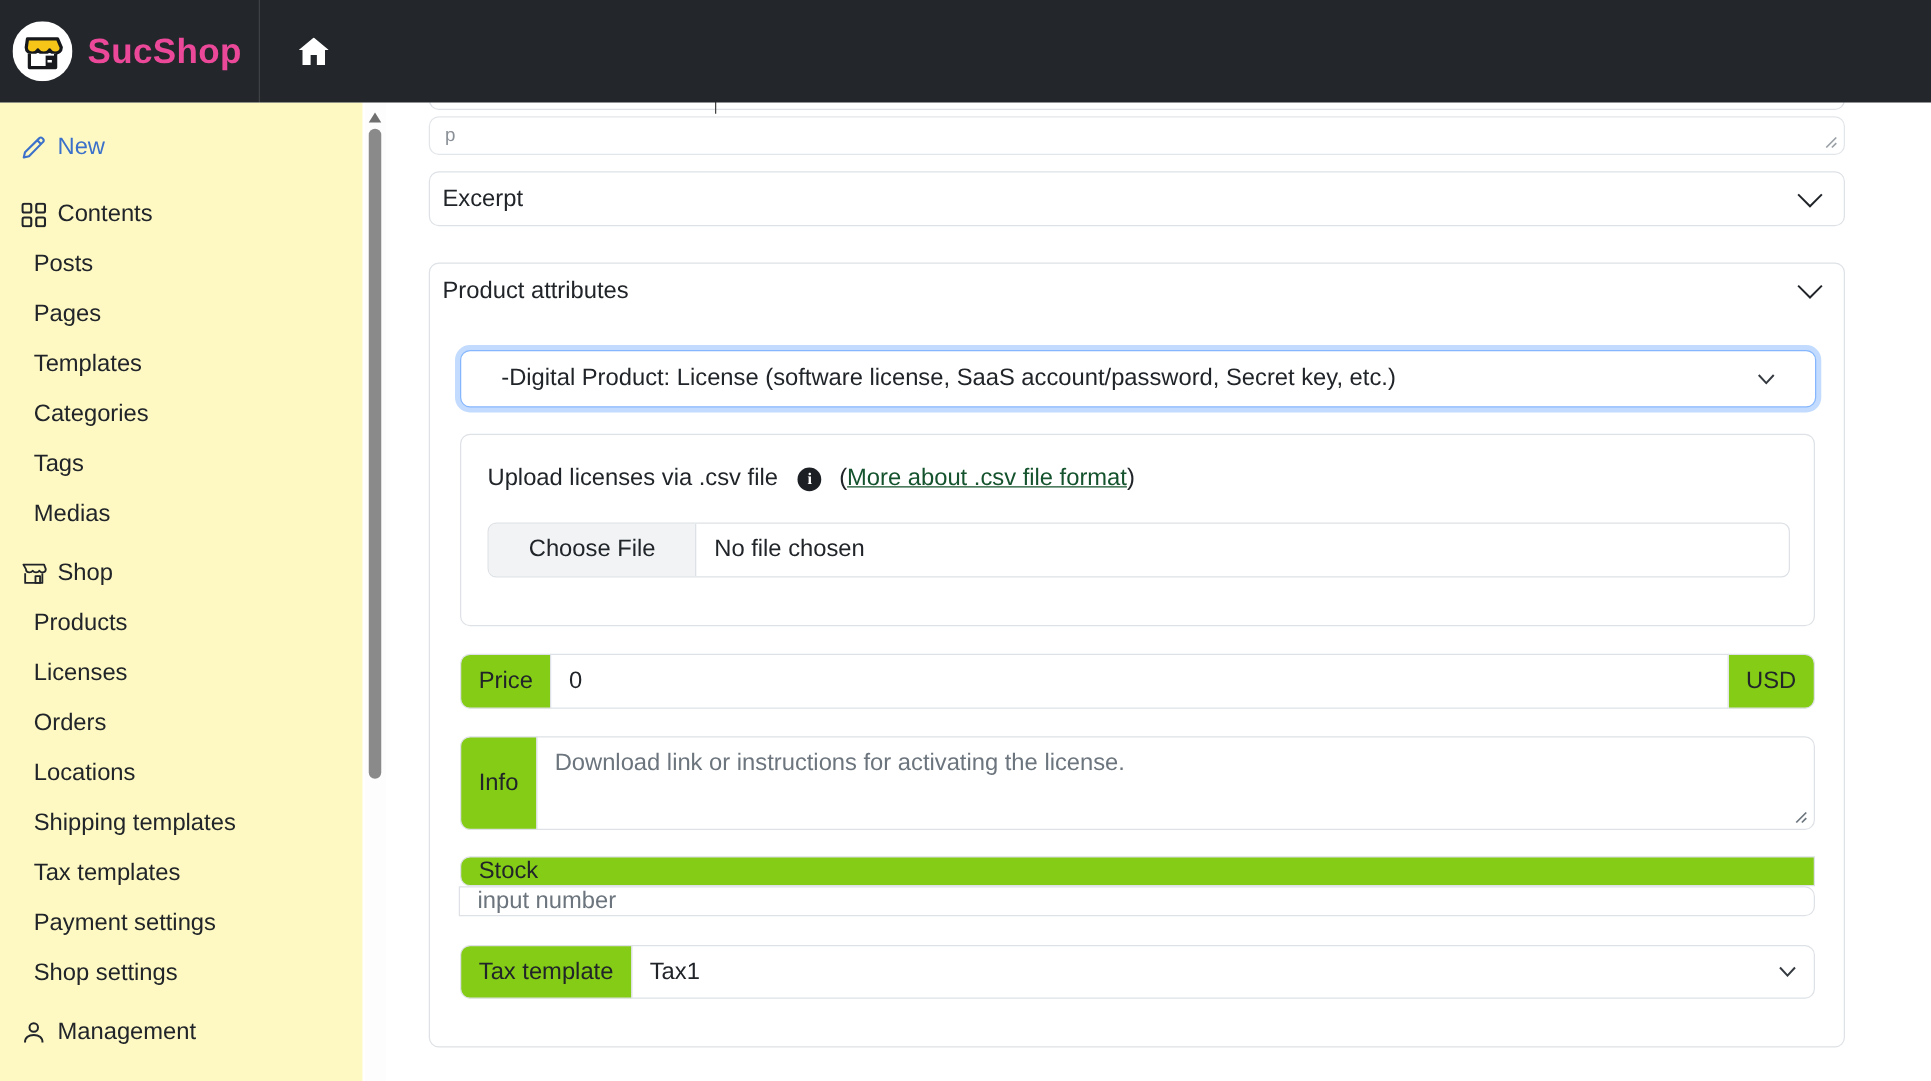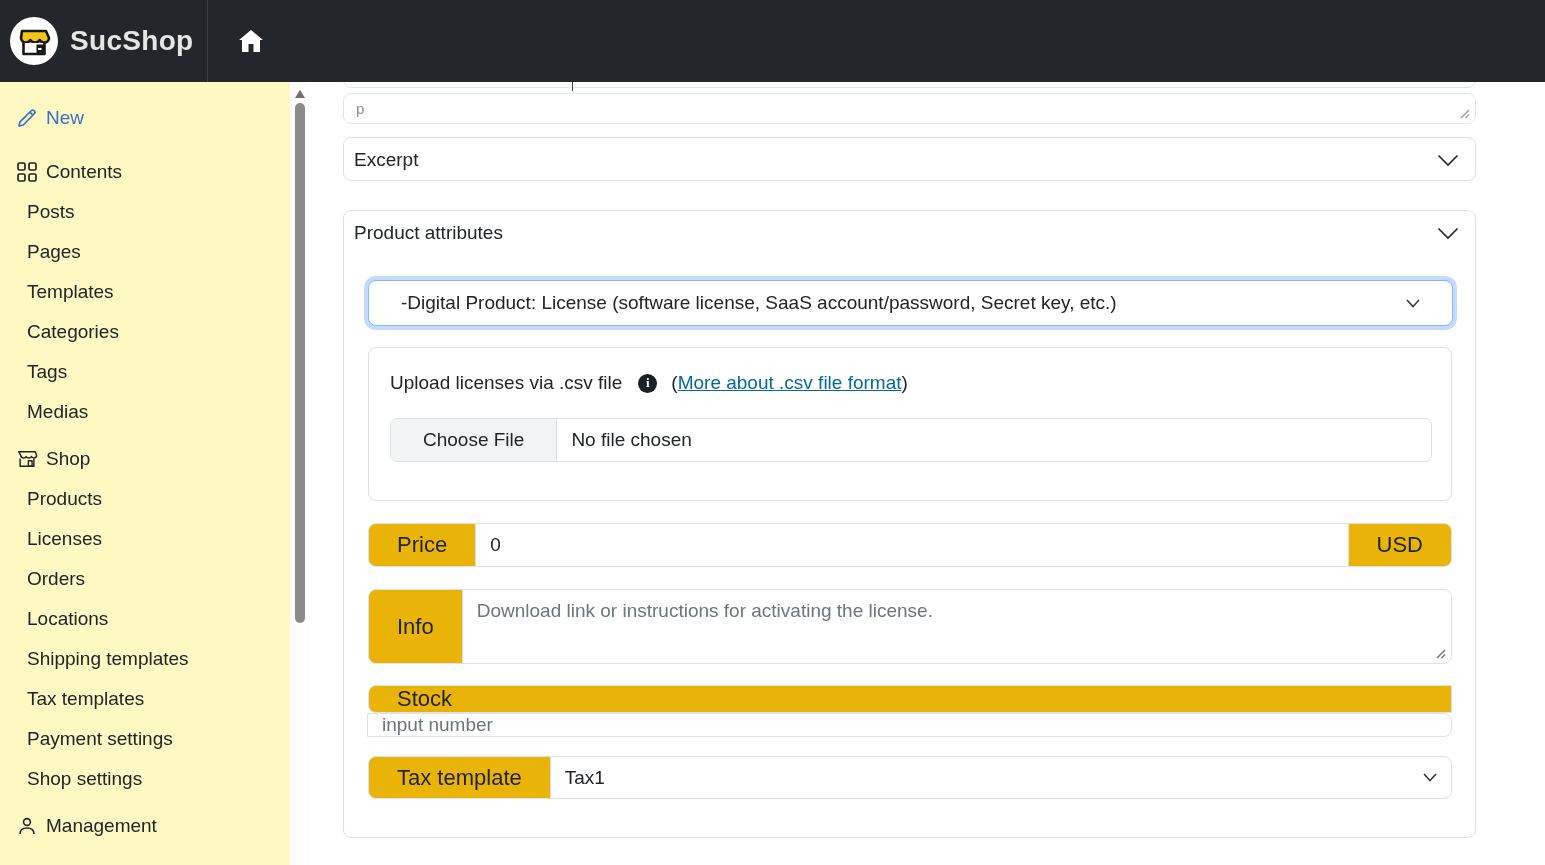--- a/index.html
+++ b/index.html
@@ -4,21 +4,21 @@
 <style>
   * { margin:0; padding:0; box-sizing:border-box; }
   html,body { width:1545px; height:865px; overflow:hidden;
     font-family:"Liberation Sans","DejaVu Sans",sans-serif; background:#ffffff; color:#212529; }
 
   
   .topbar { position:absolute; left:0; top:0; width:1545px; height:82px;
     background:#23272b; display:flex; align-items:center; z-index:50; }
   .brand { display:flex; align-items:center; gap:12px; padding-left:10px; height:100%; }
   .brand-logo { width:48px; height:48px; }
-  .brand-name { color:#e5e5e5; font-size:28px; font-weight:600; letter-spacing:.3px; padding-right:14px; }
+  .brand-name { color:#ec4899; font-size:28px; font-weight:600; letter-spacing:.3px; padding-right:14px; }
   .topbar-divider { width:1px; height:82px; background:rgba(255,255,255,0.12); }
   .home-btn { margin-left:30px; width:26px; height:26px; display:flex; align-items:center; justify-content:center; cursor:pointer; }
 
   
   .sidebar { position:absolute; left:0; top:82px; width:290px; height:783px;
     background:#fef9c3; overflow:hidden; }
   .nav { list-style:none; padding-top:16px; }
   .nav li { display:flex; align-items:center; font-size:19px; height:40px; cursor:pointer; }
   .nav li .ic { width:22px; height:22px; margin-left:16px; margin-right:8px; flex:0 0 auto; display:flex; align-items:center; justify-content:center; }
   .nav li.sub { padding-left:27px; font-size:19px; }
@@ -59,30 +59,30 @@
   .type-select { position:absolute; left:24px; top:69px; width:1085px; height:46px;
     border:1px solid #86b7fe; border-radius:8px; box-shadow:0 0 0 4px rgba(13,110,253,.25);
     display:flex; align-items:center; justify-content:space-between; padding:0 32px; font-size:19px; cursor:pointer; background:#fff; }
 
   .upload-box { position:absolute; left:24px; top:136px; width:1084px; height:154px;
     border:1px solid #dee2e6; border-radius:8px; }
   .upload-row { position:absolute; left:21px; top:24px; display:flex; align-items:center; font-size:19px; }
   .info-ic { width:19px; height:19px; border-radius:50%; background:#1c2025; color:#fff;
     display:flex; align-items:center; justify-content:center; font-size:13px; font-weight:700;
     font-family:"Liberation Serif",serif; margin:0 14px 0 16px; }
-  .csv-link { color:#0369a1; text-decoration:underline; cursor:pointer; }
+  .csv-link { color:#14532d; text-decoration:underline; cursor:pointer; }
   .file-input { position:absolute; left:21px; top:70px; width:1042px; height:44px;
     border:1px solid #dee2e6; border-radius:7px; display:flex; align-items:stretch; overflow:hidden; background:#fff; }
   .file-btn { background:#f1f3f5; border-right:1px solid #dee2e6; display:flex; align-items:center;
     padding:0 32px; font-size:19px; cursor:pointer; }
   .file-status { display:flex; align-items:center; padding-left:14px; font-size:19px; }
 
   .igroup { position:absolute; left:24px; display:flex; width:1084px; }
-  .igroup .addon { background:#eab308; border:1px solid #dee2e6; display:flex; align-items:center;
-    padding:0 28px; font-size:22px; flex:0 0 auto; }
+  .igroup .addon { background:#84cc16; border:1px solid #dee2e6; display:flex; align-items:center;
+    padding:0 14px; font-size:19px; flex:0 0 auto; }
   .igroup .addon.first { border-radius:8px 0 0 8px; }
   .igroup .addon.last  { border-radius:0 8px 8px 0; margin-left:-1px; }
   .igroup .field { flex:1 1 auto; border:1px solid #dee2e6; margin-left:-1px;
     font-size:19px; padding:0 14px; display:flex; align-items:center; background:#fff; position:relative; }
   .igroup .field.rounded-r { border-radius:0 8px 8px 0; }
   .igroup input, .igroup textarea { border:none; outline:none; width:100%; font-size:19px;
     font-family:"Liberation Sans","DejaVu Sans",sans-serif; color:#212529; background:transparent; resize:none; }
   .igroup input::placeholder, .igroup textarea::placeholder { color:#6c757d; opacity:1; }
 
   .g-price { top:312px; height:44px; }

